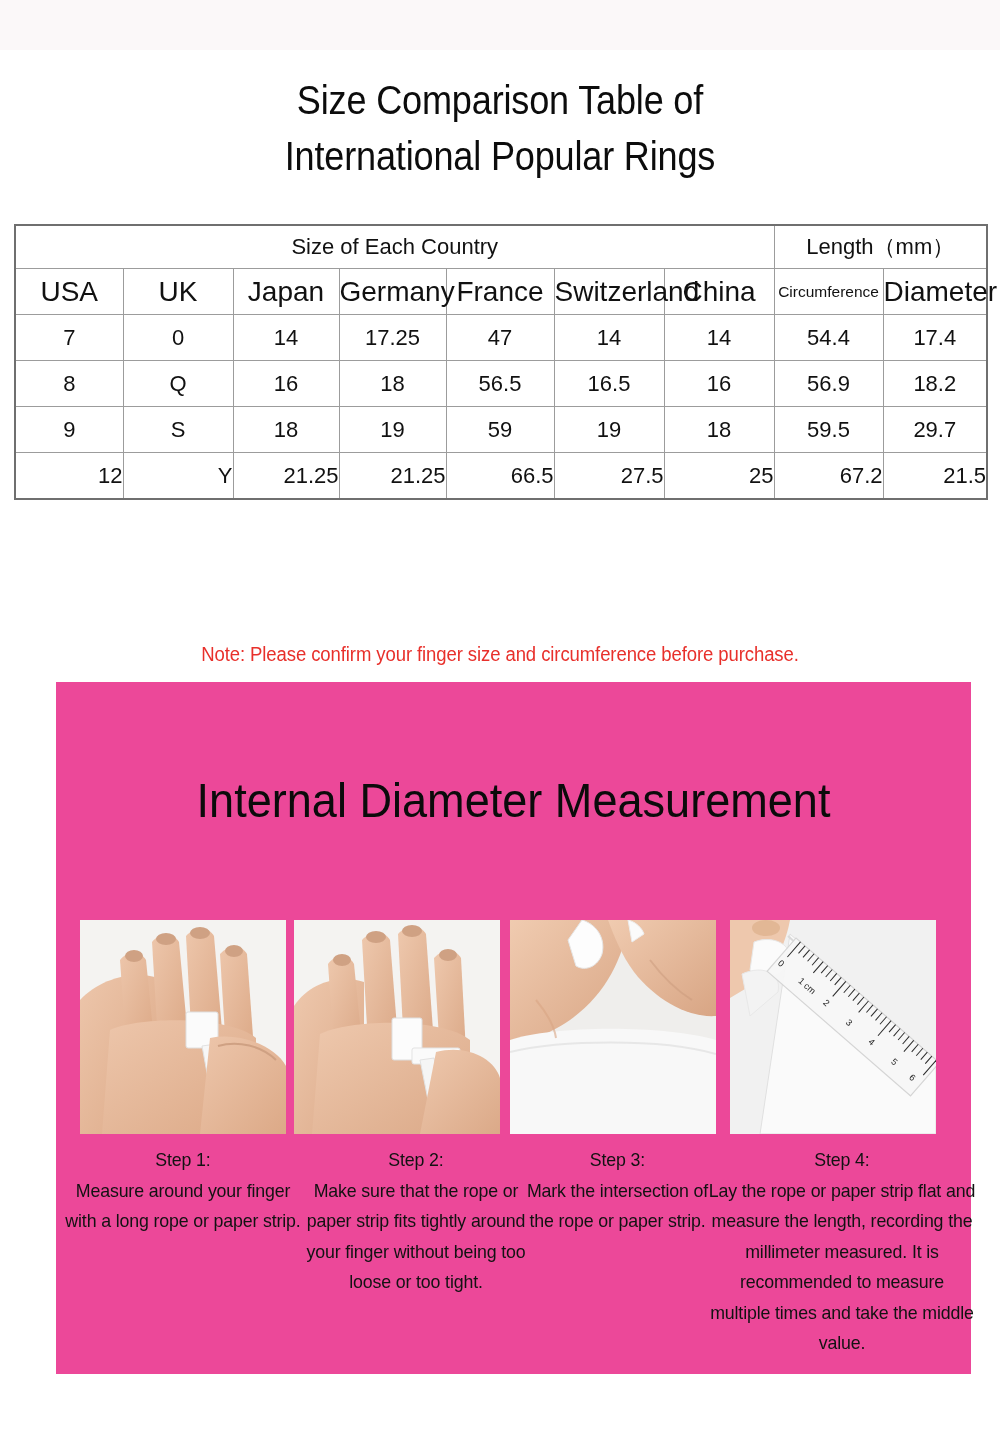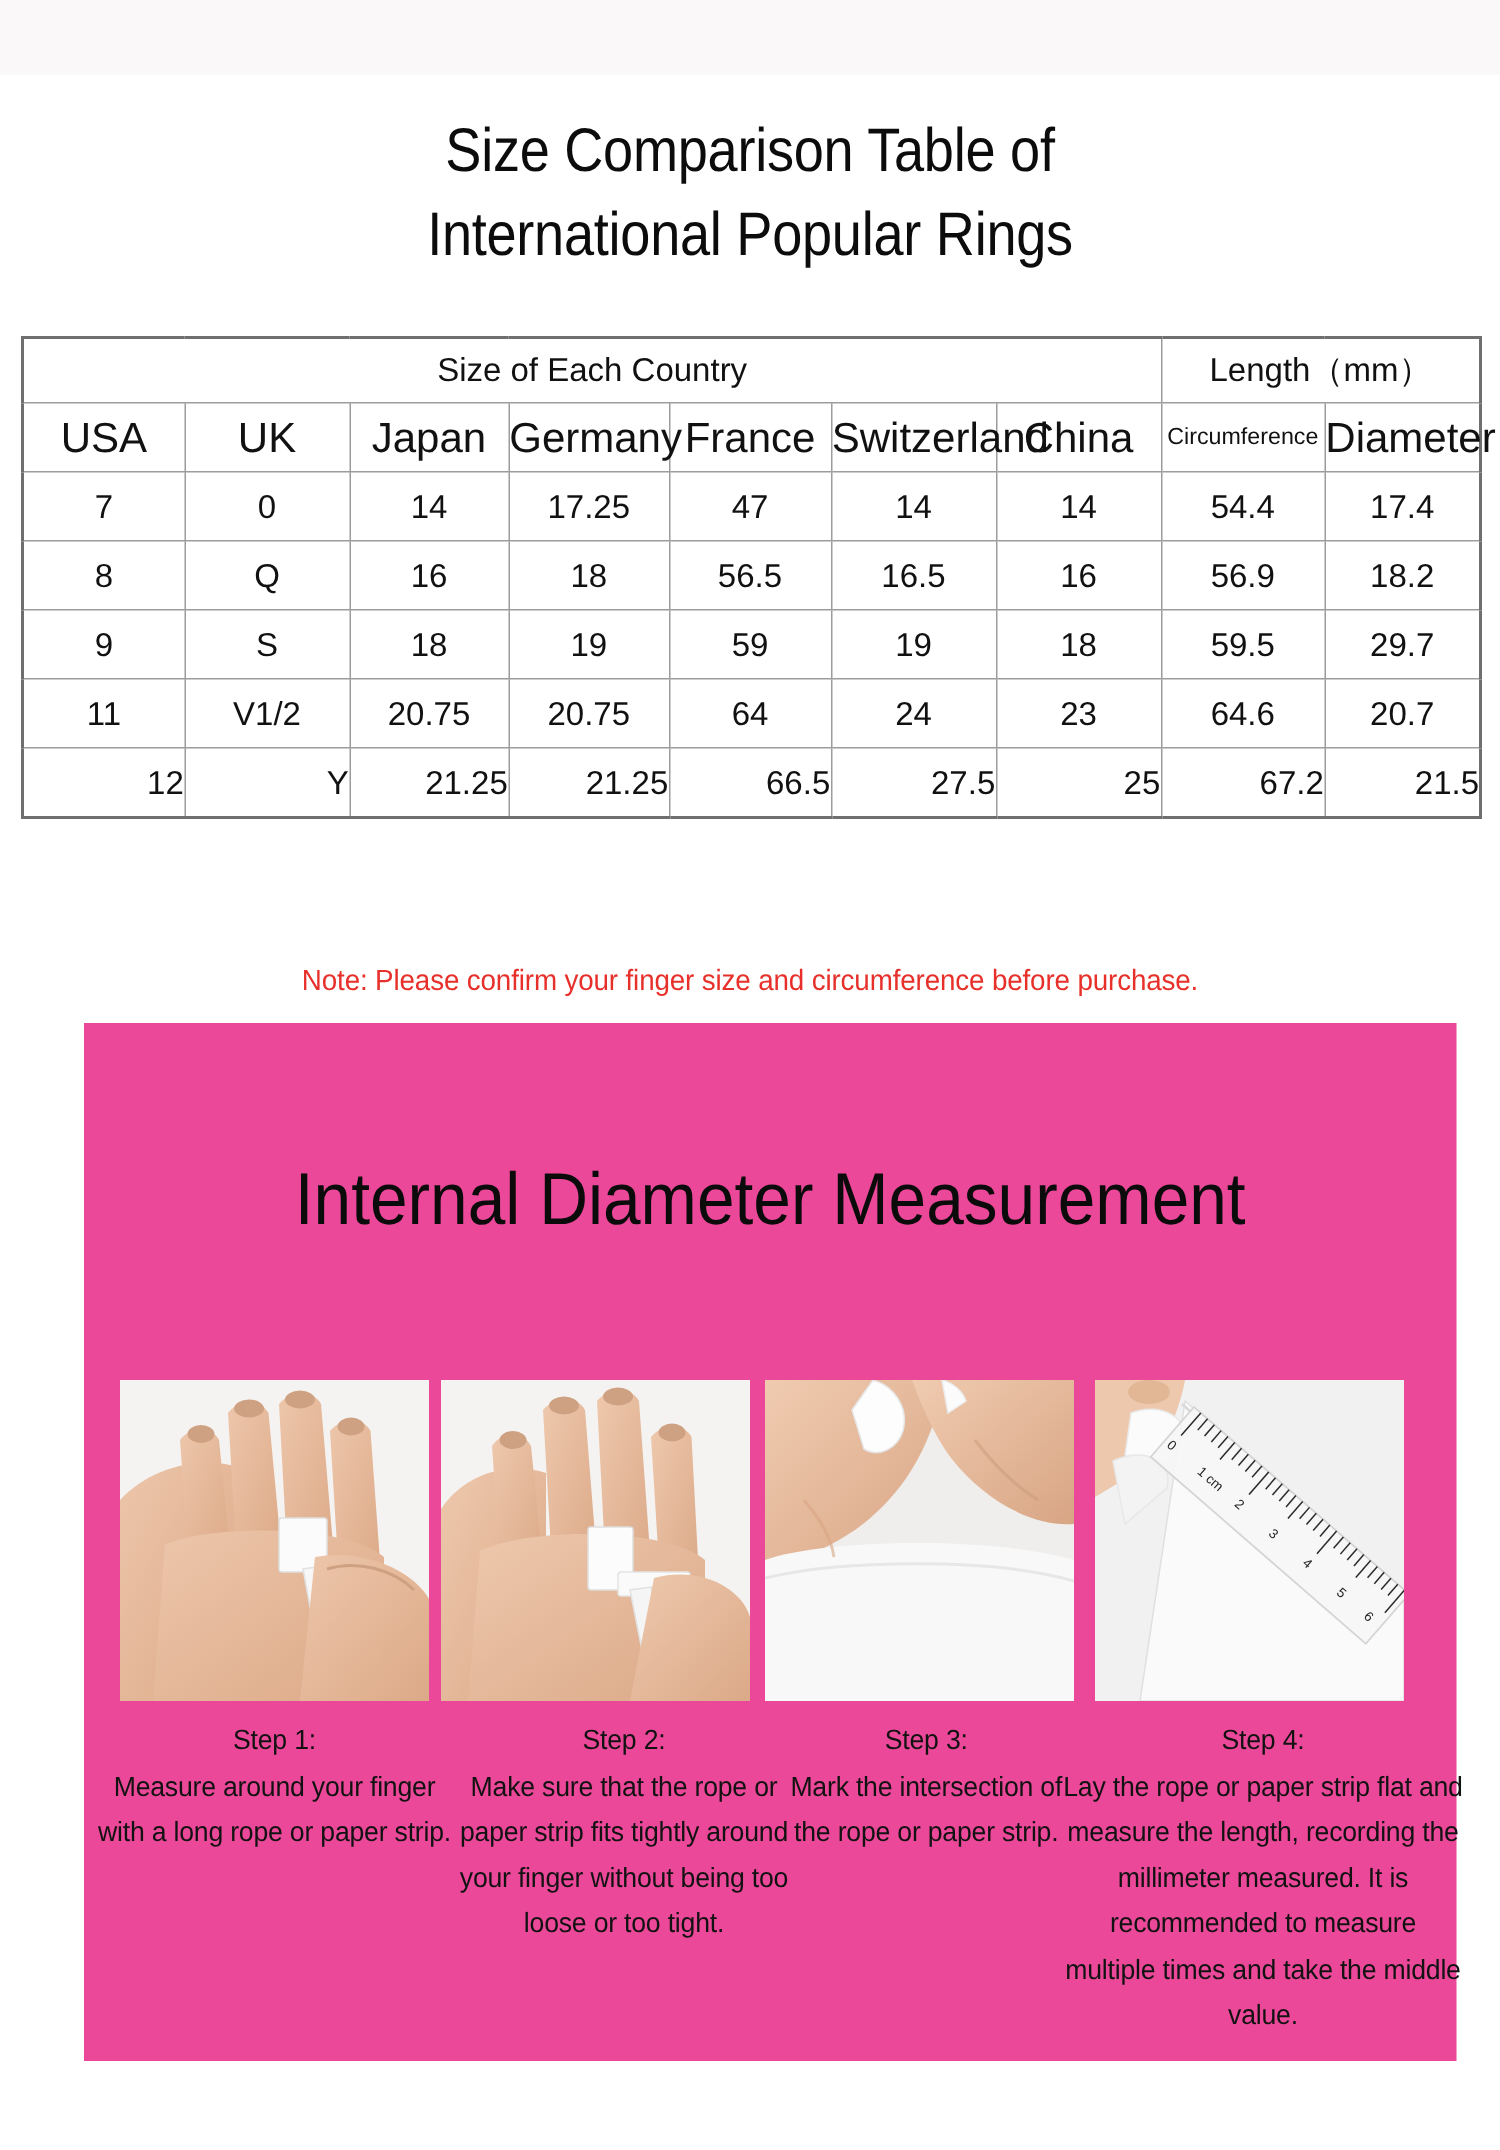--- a/index.html
+++ b/index.html
@@ -250,31 +250,20 @@
       <tr class="data-row">
         <td class="outer-left">9</td>
         <td class="">S</td>
         <td class="">18</td>
         <td class="">19</td>
         <td class="">59</td>
         <td class="">19</td>
         <td class="">18</td>
         <td class="">59.5</td>
         <td class="outer-right">29.7</td>
-      </tr>
-      <tr class="data-row">
-        <td class="outer-left">11</td>
-        <td class="">V1/2</td>
-        <td class="">20.75</td>
-        <td class="">20.75</td>
-        <td class="">64</td>
-        <td class="">24</td>
-        <td class="">23</td>
-        <td class="">64.6</td>
-        <td class="outer-right">20.7</td>
       </tr>
       <tr class="data-row">
         <td class="outer-left outer-bot">12</td>
         <td class="outer-bot">Y</td>
         <td class="outer-bot">21.25</td>
         <td class="outer-bot">21.25</td>
         <td class="outer-bot">66.5</td>
         <td class="outer-bot">27.5</td>
         <td class="outer-bot">25</td>
         <td class="outer-bot">67.2</td>

